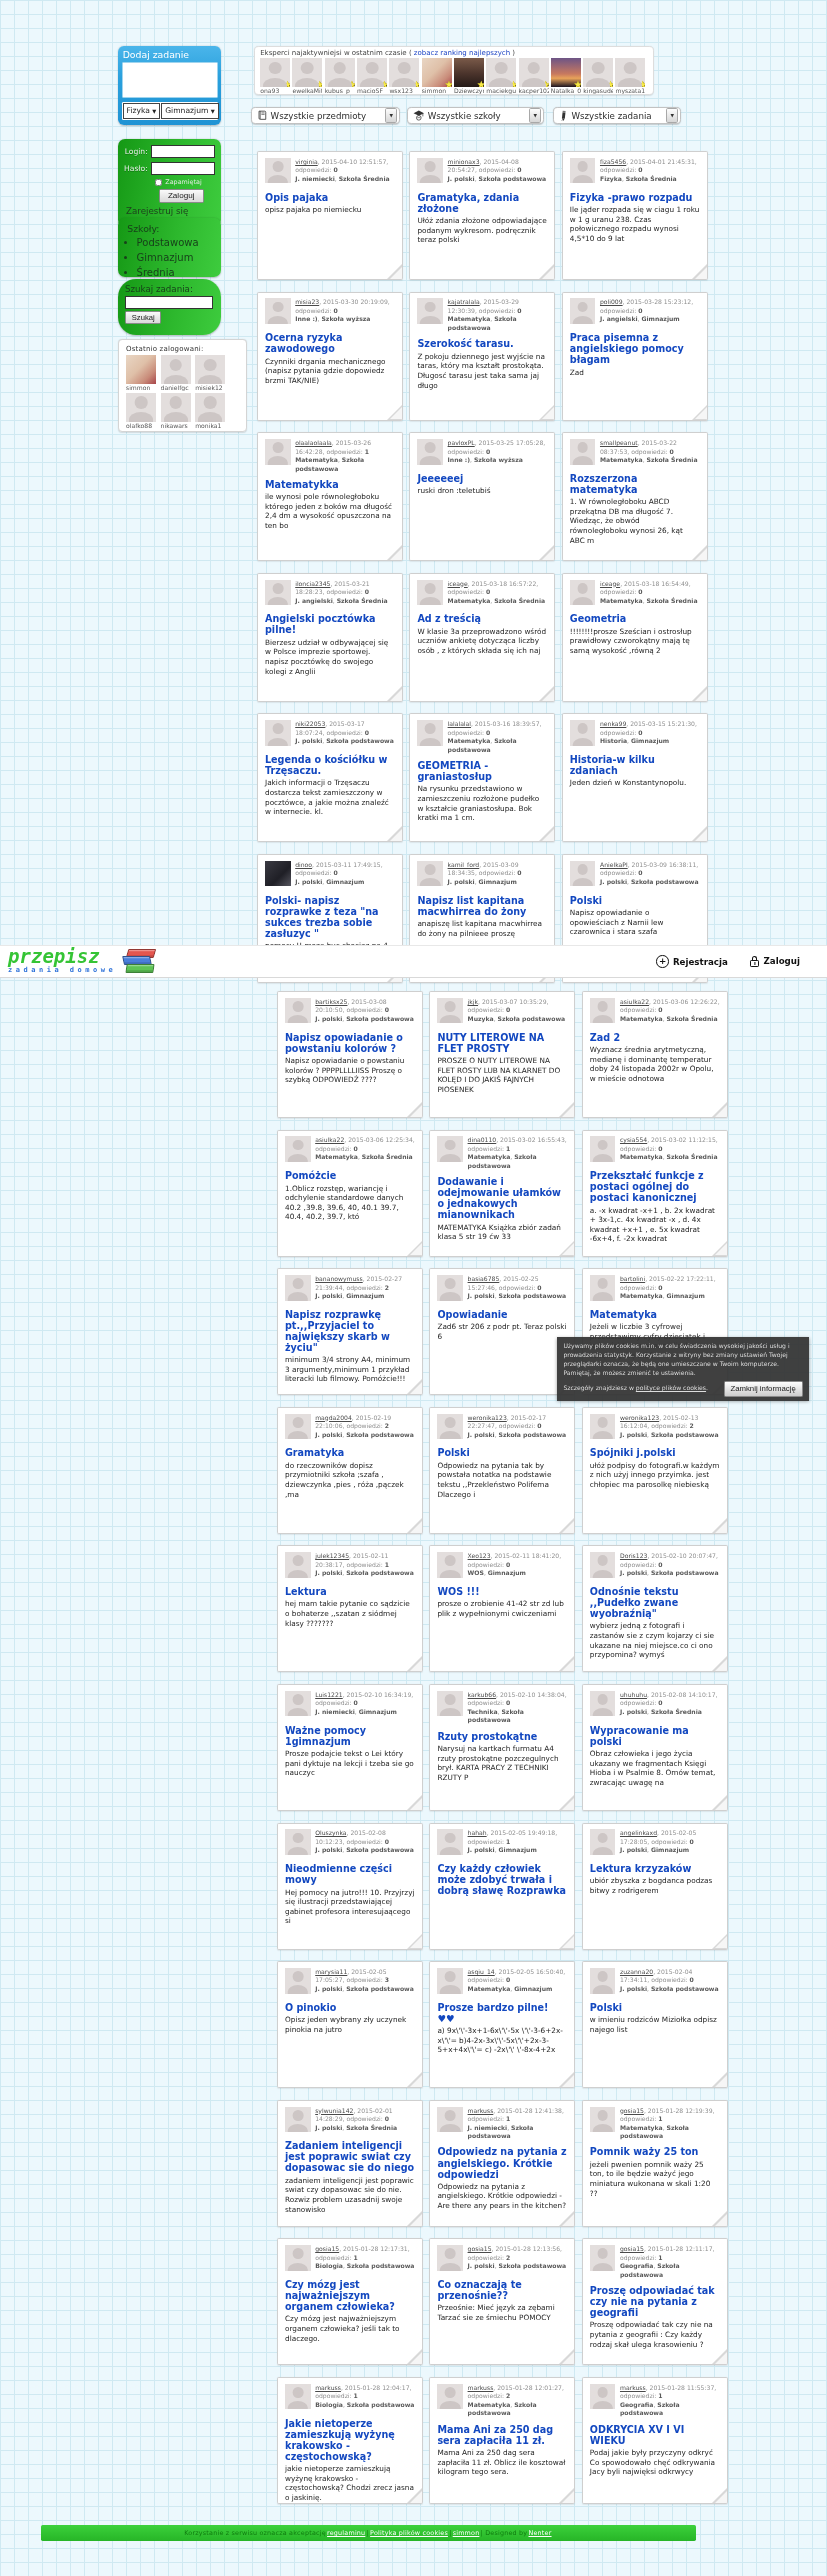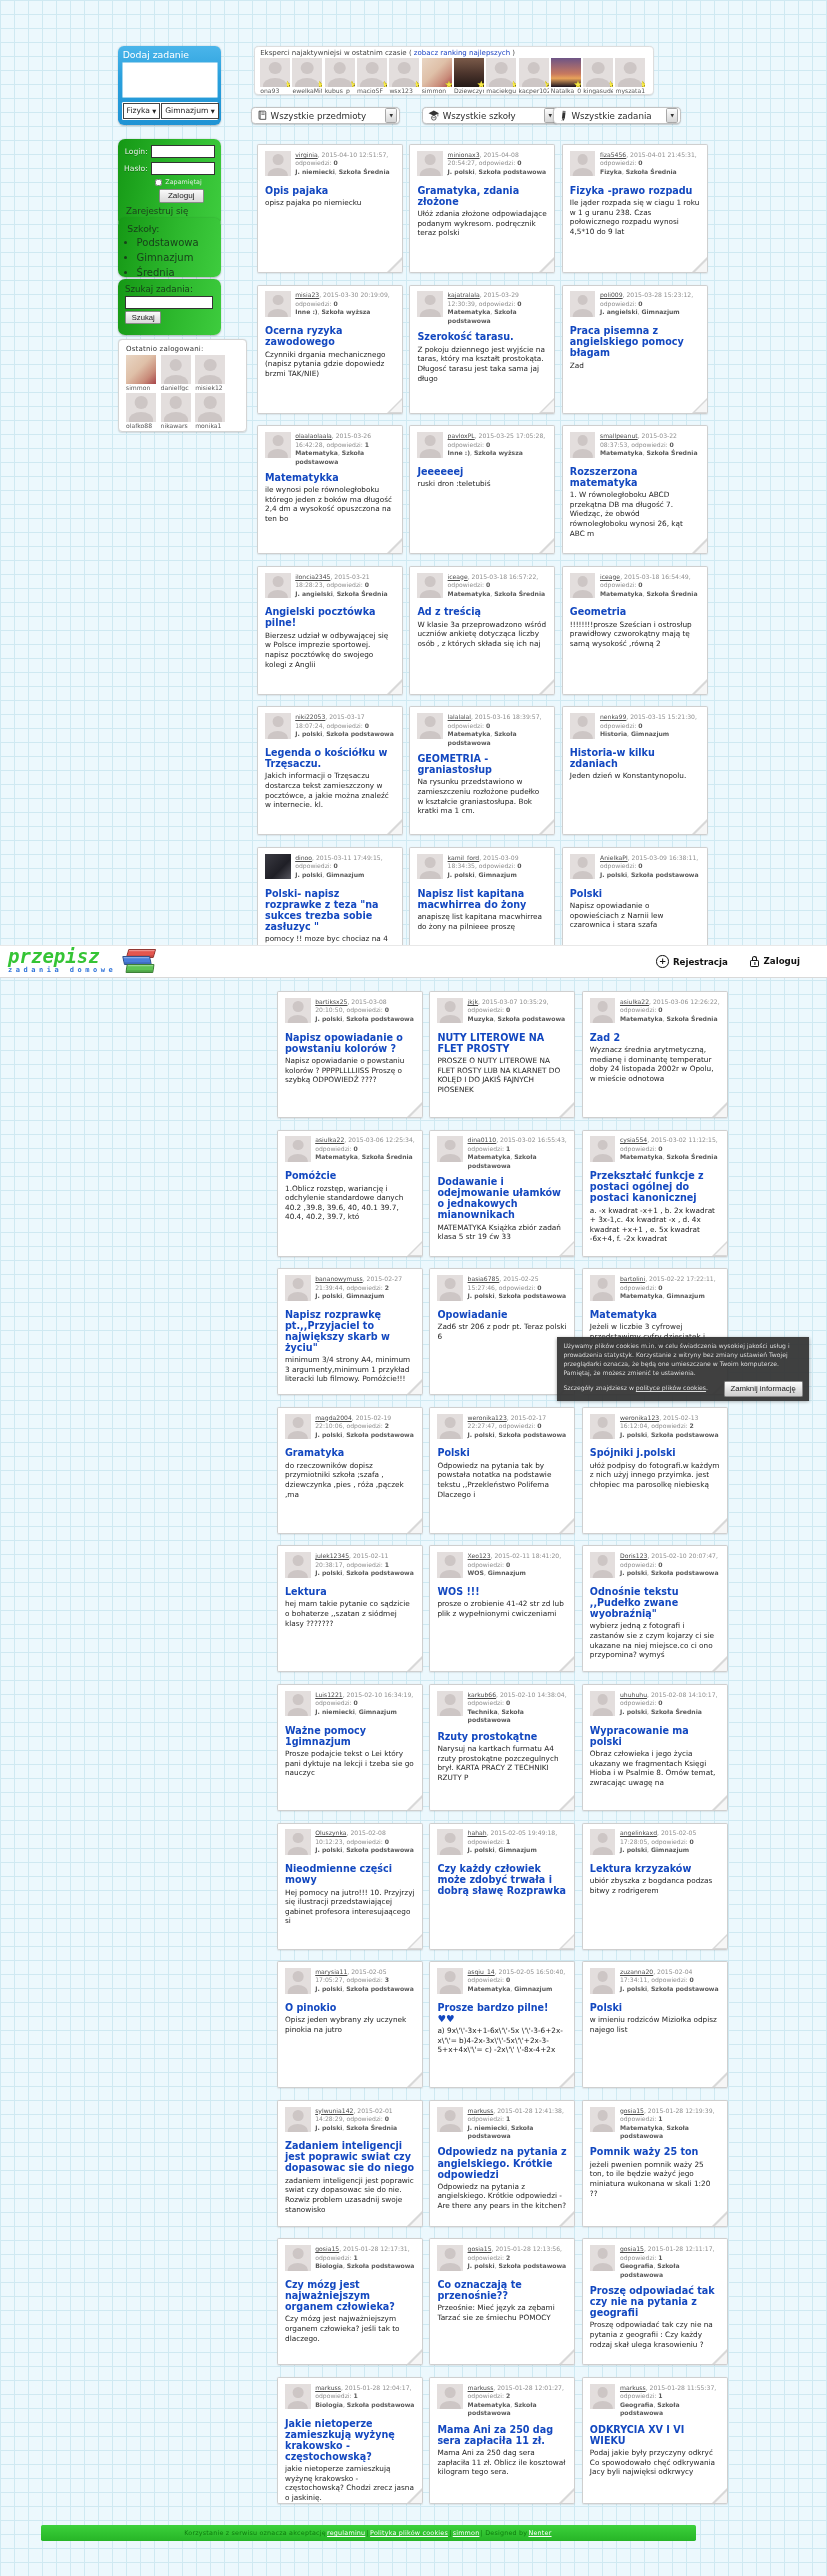--- a/index.html
+++ b/index.html
@@ -55,21 +55,21 @@
   .remember input { width:7.6px; height:7.6px; margin:0; }
   .zaloguj { margin:2.9px 0 1.2px 35px; font-size:8.1px; color:#222; padding:1.2px 8.1px;
     background:linear-gradient(#fafafa,#d9d9d9); border:0.6px solid #8a8a8a; border-radius:1.2px; cursor:pointer; }
   .register { display:block; font-size:8.7px; color:#1d3f1d; margin:2.3px 0 0 2.3px; text-decoration:none; }
   .forgot { display:block; font-size:6.1px; font-weight:bold; color:#1d3f1d; margin:1.2px 0 0 2.3px; text-decoration:none; }
 
   .schoolsbox { top:210px; width:103px; height:59px; padding:4.6px 4.6px 3.5px 9.3px; }
   .schools-title { font-size:9.3px; margin:0 0 1.2px; color:#17421a; }
   .schools-list { margin:0; padding-left:9.3px; font-size:10px; line-height:1.5; color:#17421a; }
 
-  .searchbox { top:271px; width:103px; height:56px; padding:4.6px 7px; }
+  .searchbox { top:271px; width:103px; height:56px; padding:4.6px 7px;border-radius:18px; }
   .search-title { font-size:8.7px; color:#17421a; margin-bottom:2.3px; }
   .searchbox input { width:82px; height:8.7px; border:0.6px solid #333; font-size:7px; display:block; }
   .szukaj { margin-top:2.9px; font-size:7.6px; color:#222; padding:0.6px 5.8px;
     background:linear-gradient(#fafafa,#d9d9d9); border:0.6px solid #8a8a8a; border-radius:1.2px; cursor:pointer; }
 
   .recentbox { left:118px; top:331px; width:129px; height:93px; background:#fff;
     border:0.6px solid #d4d4d4; border-radius:4.1px; box-shadow:0 0.6px 1.2px rgba(0,0,0,.12);
     padding:4.6px 7px; }
   .recent-title { font-size:7px; color:#333; letter-spacing:0.2px; margin-bottom:2.9px; }
   .recent-grid { display:grid; grid-template-columns:repeat(3,30px); column-gap:4.6px; row-gap:1.2px; }
@@ -91,26 +91,26 @@
     overflow:hidden; width:30px; display:block; margin-top:0.6px; }
 
   
   .filter { position:absolute; top:107px; height:17.4px; background:#fff; border:0.6px solid #c2c2c2;
     border-radius:4.6px; box-sizing:border-box; display:flex; align-items:center;
     padding:0 1.7px 0 4.6px; gap:3.5px; box-shadow:0 0.6px 1.2px rgba(0,0,0,.18); cursor:pointer; }
   .filter .flabel { flex:1; font-size:8.7px; color:#2d2d2d; white-space:nowrap; }
   .arrowbox { width:10px; height:12.8px; border:0.6px solid #a8a8a8; border-radius:1.7px;
     background:linear-gradient(#fdfdfd,#d6d6d6); display:flex; align-items:center;
     justify-content:center; font-size:4.6px; color:#333; }
-  .f1 { left:251px; width:149px; } .f2 { left:422px; width:137px;align-items:center; } .f3 { left:553px; width:128px; }
+  .f1 { left:251px; width:149px; } .f2 { left:407px; width:137px;align-items:center; } .f3 { left:553px; width:128px; }
 
   
   .cards { position:absolute; left:257px; display:grid; grid-template-columns:repeat(3,146px);
     column-gap:6.4px; z-index:1; }
-  .cardsA { top:144px; grid-auto-rows:129px; row-gap:11.6px; }
+  .cardsA { top:151px; grid-auto-rows:129px; row-gap:11.6px; }
   .cardsB { top:991px; grid-auto-rows:127px; row-gap:11.6px;padding-left:20px; }
   .card { background:#fff; border:0.6px solid #cfcfcf; border-radius:1.7px; position:relative;
     overflow:hidden; padding:5.8px 7px; box-sizing:border-box; box-shadow:0 0.6px 1.2px rgba(0,0,0,.08); }
   .card .av { float:left; width:25.6px; height:25.6px; margin:0 4.6px 2.3px 0; }
   .meta { font-size:6.1px; color:#8f8f8f; line-height:1.4; min-height:28px; }
   .meta a.u { color:#4a4a4a; text-decoration:underline; }
   .meta b { color:#5a5a5a; }
   .ttl { display:block; clear:both; margin-top:5.8px; font-size:9.6px; font-weight:bold;
     color:#1348c0; line-height:1.15; text-decoration:none; }
   .bdy { margin-top:2.3px; font-size:7.3px; color:#232323; line-height:1.32; }

